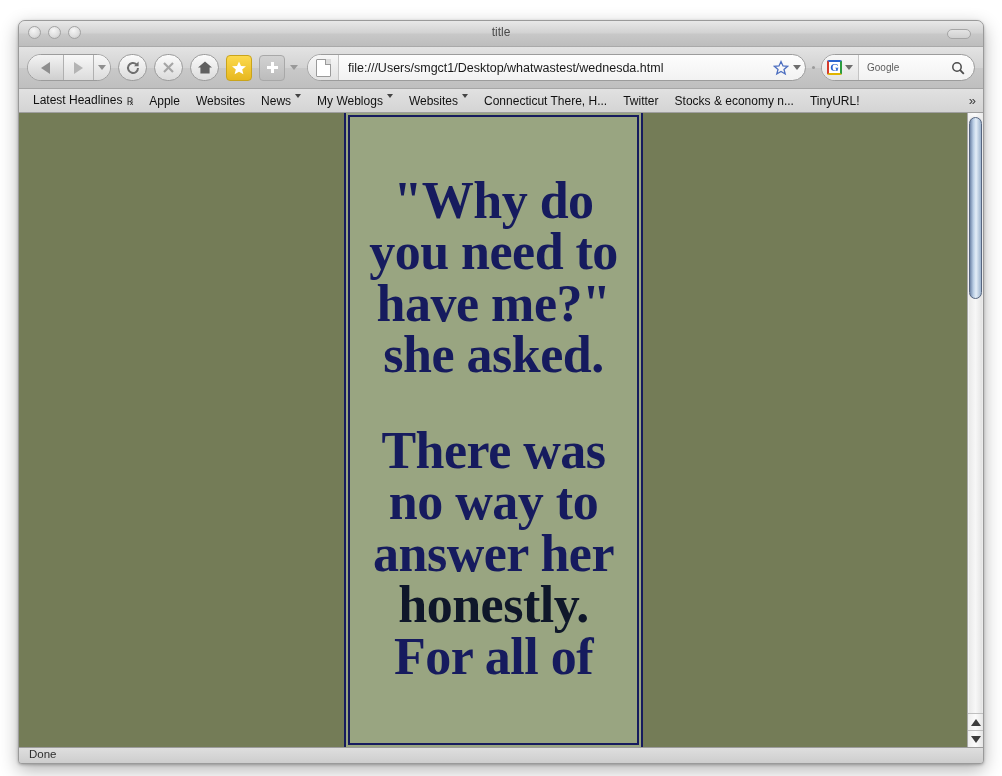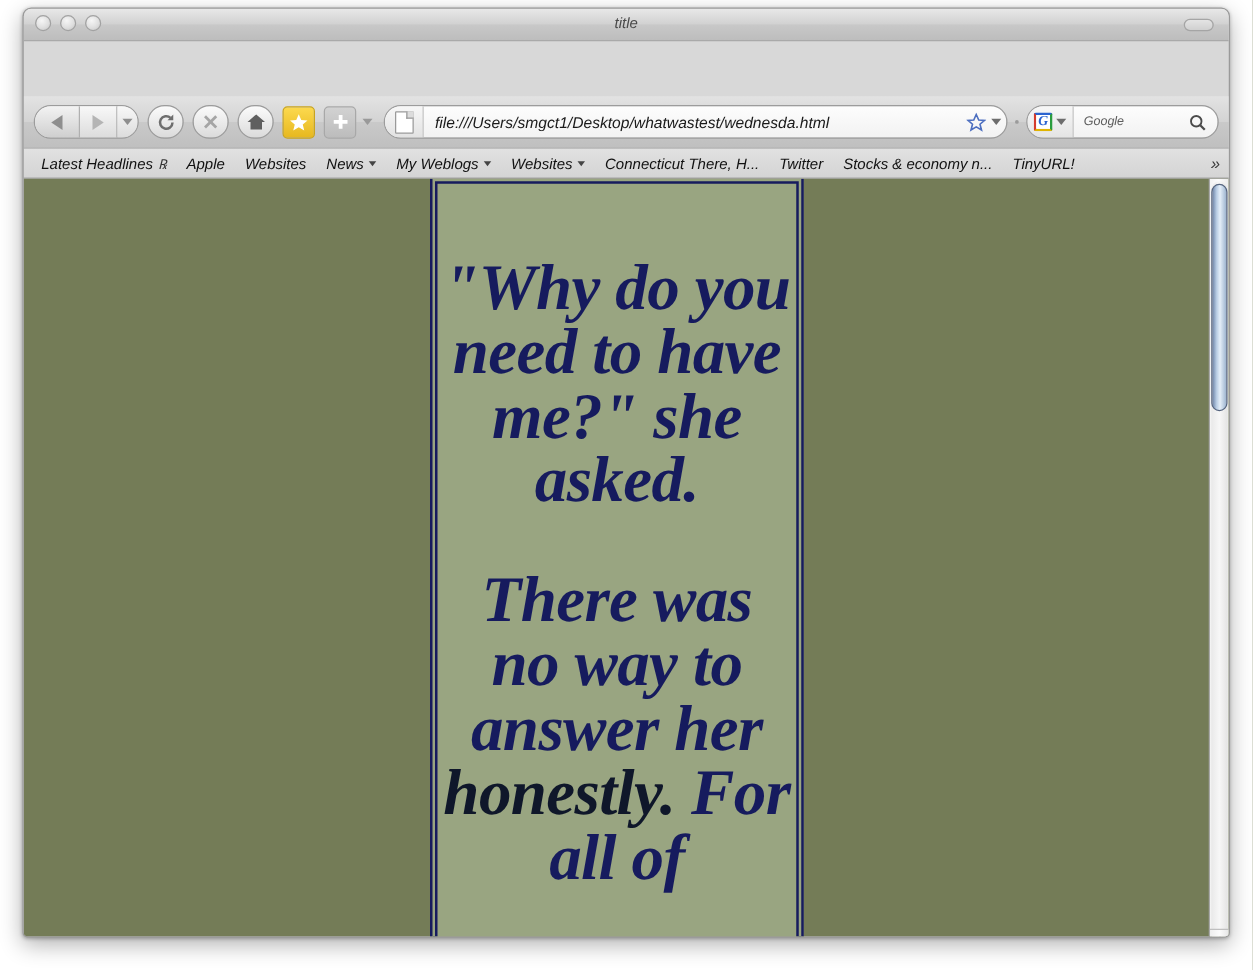--- a/index.html
+++ b/index.html
@@ -8,30 +8,29 @@
     background: #ffffff;
     width: 1002px;
     height: 776px;
     overflow: hidden;
     font-family: "Liberation Sans", sans-serif;
   }
 
   #window {
     position: absolute;
     left: 18px;
-    top: 6px;
+    top: 20px;
     width: 966px;
     height: 744px;
     background: #d8d8d8;
     border-radius: 7px 7px 4px 4px;
     box-shadow: 0 6px 18px rgba(0,0,0,0.30), 0 1px 3px rgba(0,0,0,0.25);
     overflow: hidden;
     border: 1px solid #9a9a9a;
     box-sizing: border-box;
-    font-style: italic;
   }
 
   
   #titlebar {
     position: relative;
     height: 25px;
     background: linear-gradient(to bottom, #e8e8e8 0%, #d2d2d2 48%, #c8c8c8 52%, #bdbdbd 100%);
     border-bottom: 1px solid #a9a9a9;
   }
   #traffic {
@@ -68,21 +67,20 @@
   
   #navbar {
     position: relative;
     height: 42px;
     background: linear-gradient(to bottom, #e3e3e3 0%, #d3d3d3 50%, #c9c9c9 51%, #bfbfbf 100%);
     border-bottom: 1px solid #a6a6a6;
     display: flex;
     align-items: center;
     padding: 0 8px;
     box-sizing: border-box;
-    margin-top: 44px;
   }
 
   .pillgrp {
     display: flex;
     align-items: center;
     height: 27px;
     border: 1px solid #9c9c9c;
     border-radius: 14px;
     background: linear-gradient(to bottom, #fbfbfb, #dcdcdc);
     box-sizing: border-box;
@@ -200,21 +198,20 @@
     padding: 0 6px;
     box-sizing: border-box;
     position: relative;
   }
   .bmk {
     font-size: 12px;
     color: #111;
     padding: 0 8px;
     white-space: nowrap;
     display: flex;
-    align-items: center;
     gap: 4px;
     font-family: "Liberation Sans", sans-serif;
   }
   .bmk .tri-d { border-top-color:#444; border-left-width:3.5px;border-right-width:3.5px;border-top-width:4.5px; }
   .rss-ico { font-size:11px; color:#333; }
   #bmk-overflow {
     position: absolute;
     right: 7px;
     font-size: 13px;
     color: #3a3a3a;

